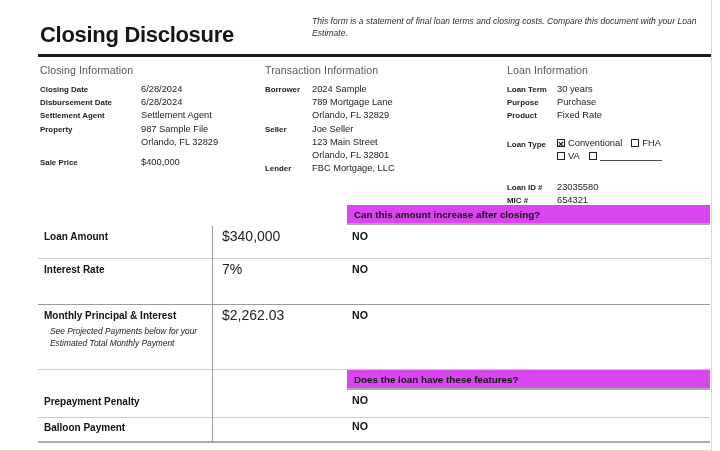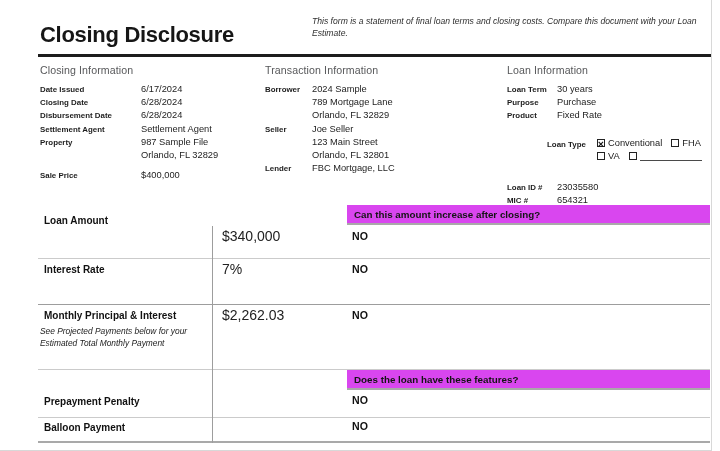--- a/index.html
+++ b/index.html
@@ -21,21 +21,21 @@
   .col-2 { left:265px; width:235px; }
   .col-3 { left:507px; width:206px; }
   .info-heading { font-size:10.6px; color:#57585a; margin-bottom:7px; letter-spacing:0.1px; }
   .info-row { display:flex; align-items:baseline; line-height:13.2px; }
   .info-label { font-weight:bold; font-size:7.9px; color:#1d1d1d; flex:0 0 auto; }
   .col-1 .info-label { width:101px; }
   .col-2 .info-label { width:47px; }
   .col-3 .info-label { width:50px; }
   .info-value { font-size:9.3px; color:#1d1d1d; white-space:pre-line; }
   .gap-sm { margin-top:7px; }
-  .gap-md { margin-top:14px;margin-left:40px; }
+  .gap-md { margin-top:14px; }
 
   
   .cb-line { display:flex; align-items:center; line-height:13.2px;text-align:right; }
   .cb { width:8px; height:8px; border:1.2px solid #222; display:inline-block; position:relative; margin-right:3px; flex:0 0 auto; }
   .cb[data-checked="true"]::after { content:"✕"; position:absolute; left:-0.5px; top:-2px; font-size:8px; font-weight:bold; color:#111; }
   .cb-label { font-size:9.3px; margin-right:9px; }
   .blank-line { display:inline-block; width:62px; height:9px; border-bottom:1px solid #4a4a4a; }
 
   
   .lt-table { position:absolute; left:38px; top:203px; width:672px; height:241px; }
@@ -45,37 +45,33 @@
           font-weight:bold; font-size:9.8px; line-height:19px; padding-left:7px; color:#141414; }
   .qbar-1 { top:2px; }
   .qbar-2 { top:167px; }
   .vline { position:absolute; left:174px; top:23px; width:1px; height:217px; background:#9d9d9d; }
   .hline { position:absolute; left:0; width:672px; height:1px; background:#cbcbcb; }
   .hline.dark { background:#9d9d9d; }
   .hline.bottom { height:2px; background:#a9a9a9; }
   .row-label { position:absolute; left:6px; font-weight:bold; font-size:10px; color:#111; }
   .row-value { position:absolute; left:184px; font-size:14px; color:#222; }
   .row-answer { position:absolute; left:314px; font-weight:bold; font-size:10.6px; color:#111; }
-  .row-note { position:absolute; left:2px; width:172px; font-size:8.4px; font-style:italic; color:#222; line-height:11.5px; white-space:pre-line; }
+  .row-note { position:absolute; left:12px; width:172px; font-size:8.4px; font-style:italic; color:#222; line-height:11.5px; white-space:pre-line; }
 </style>
 </head>
 <body>
 
 <div class="page">
 
   <div class="title">Closing Disclosure</div>
   <div class="form-note">This form is a statement of final loan terms and closing costs. Compare this document with your Loan Estimate.</div>
   <div class="header-rule"></div>
 
   <div class="info-col col-1">
     <div class="info-heading">Closing Information</div>
-    <div class="info-row">
-      <span class="info-label">Date Issued</span>
-      <span class="info-value">6/17/2024</span>
-    </div>
     <div class="info-row">
       <span class="info-label">Closing Date</span>
       <span class="info-value">6/28/2024</span>
     </div>
     <div class="info-row">
       <span class="info-label">Disbursement Date</span>
       <span class="info-value">6/28/2024</span>
     </div>
     <div class="info-row">
       <span class="info-label">Settlement Agent</span>
@@ -151,21 +147,21 @@
     </div>
     <div class="info-row">
       <span class="info-label">MIC #</span>
       <span class="info-value">654321</span>
     </div>
   </div>
 
   <div class="lt-table">
     <div class="qbar qbar-1">Can this amount increase after closing?</div>
 
-    <div class="row-label" style="top:12px;">Loan Amount</div>
+    <div class="row-label" style="top:28px;">Loan Amount</div>
     <div class="row-value" style="top:25px;text-align:right;">$340,000</div>
     <div class="row-answer" style="top:27px;">NO</div>
     <div class="hline" style="top:55px;"></div>
 
     <div class="row-label" style="top:61px;">Interest Rate</div>
     <div class="row-value" style="top:58px;">7%</div>
     <div class="row-answer" style="top:60px;">NO</div>
     <div class="hline dark" style="top:101px;"></div>
 
     <div class="row-label" style="top:107px;">Monthly Principal &amp; Interest</div>

